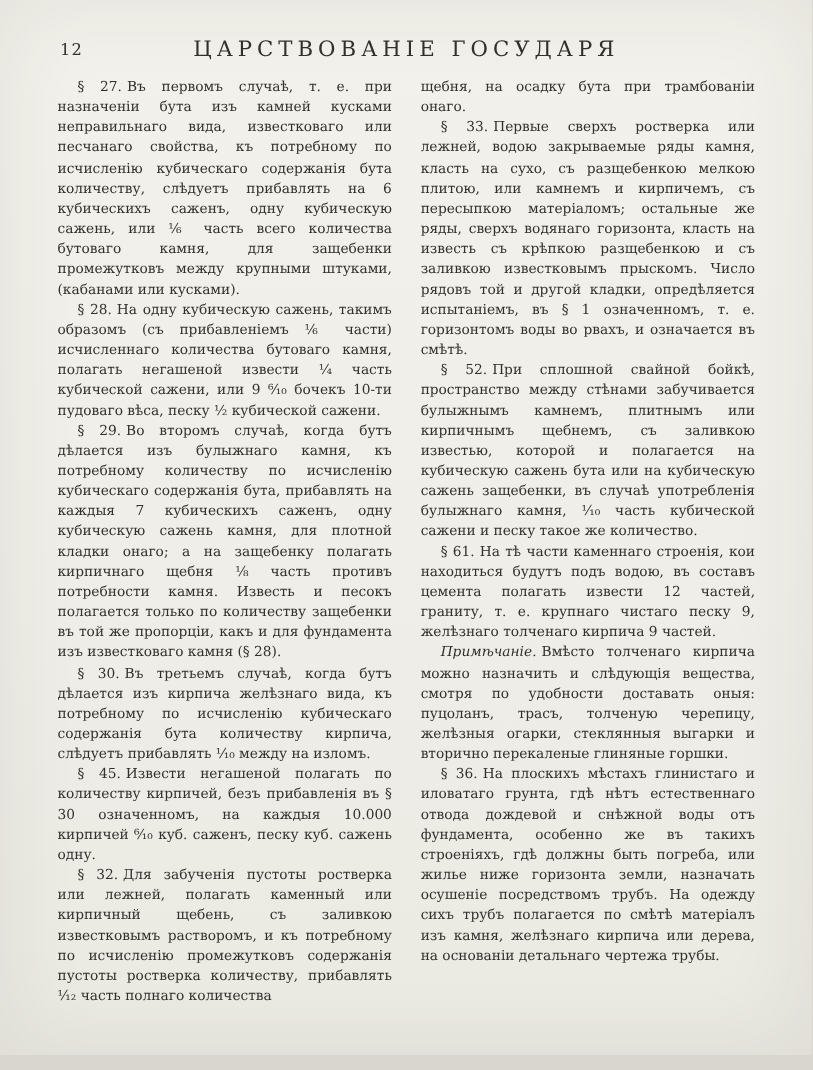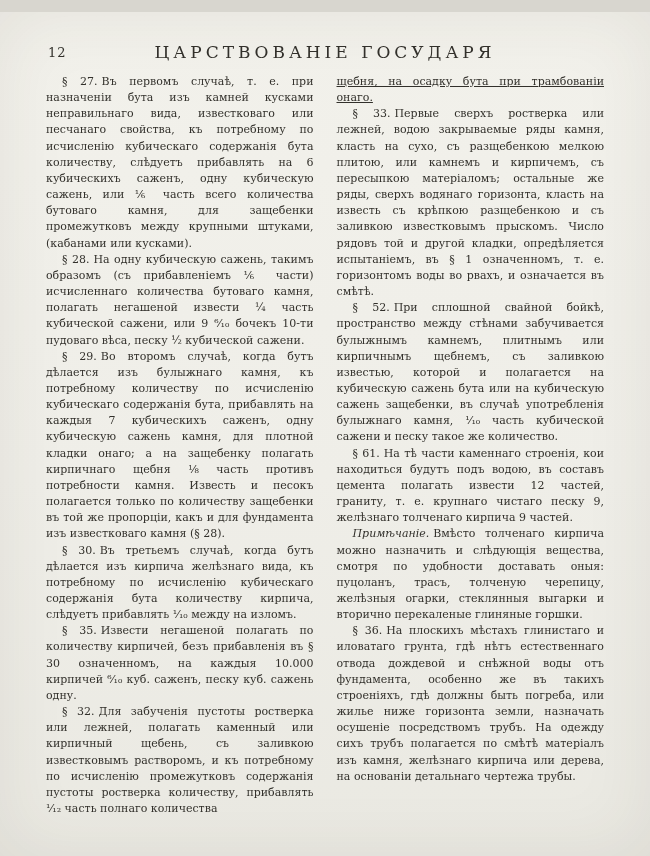--- a/index.html
+++ b/index.html
@@ -5,21 +5,21 @@
   html, body {
     margin: 0;
     padding: 0;
     background: #d8d6cf;
     font-family: "DejaVu Serif", serif;
   }
   .page {
     position: relative;
     width: 650px;
     height: 844px;
-    margin: 12px auto;
+    margin: 0 auto;
     box-sizing: border-box;
     padding: 30px 46px 24px 46px;
     background: linear-gradient(180deg, #f2f1eb 0%, #efeee8 55%, #eae9e2 100%);
     box-shadow: inset 0 0 70px rgba(60,55,40,0.08);
     color: #32302b;
     overflow: hidden;
   }
   .page-header {
     position: relative;
     text-align: center;
@@ -58,21 +58,20 @@
     width: 1px;
     background: #45433d;
     flex: 0 0 1px;
   }
   p.para {
     margin: 0;
     text-indent: 16px;
   }
   p.para.continuation {
     text-indent: 0;
-    text-decoration: underline;
   }
   .para-label { margin-right: 4px; }
   .para-label:empty { display: none; }
   .note-label { font-style: italic; }
 </style>
 </head>
 <body>
 
 <div class="page">
 
@@ -81,21 +80,21 @@
     <div class="running-title">ЦАРСТВОВАНІЕ ГОСУДАРЯ</div>
   </div>
 
   <div class="columns">
 
     <div class="column left">
       <p class="para"><span class="para-label">§ 27.</span><span>Въ первомъ случаѣ, т. е. при назначеніи бута изъ камней кусками неправильнаго вида, известковаго или песчанаго свойства, къ потребному по исчисленію кубическаго содержанія бута количеству, слѣдуетъ прибавлять на 6 кубическихъ саженъ, одну кубическую сажень, или ⅙ часть всего количества бутоваго камня, для защебенки промежутковъ между крупными штуками, (кабанами или кусками).</span></p>
       <p class="para"><span class="para-label">§ 28.</span><span>На одну кубическую сажень, такимъ образомъ (съ прибавленіемъ ⅙ части) исчисленнаго количества бутоваго камня, полагать негашеной извести ¼ часть кубической сажени, или 9 ⁶⁄₁₀ бочекъ 10-ти пудоваго вѣса, песку ½ кубической сажени.</span></p>
       <p class="para"><span class="para-label">§ 29.</span><span>Во второмъ случаѣ, когда бутъ дѣлается изъ булыжнаго камня, къ потребному количеству по исчисленію кубическаго содержанія бута, прибавлять на каждыя 7 кубическихъ саженъ, одну кубическую сажень камня, для плотной кладки онаго; а на защебенку полагать кирпичнаго щебня ⅛ часть противъ потребности камня. Известь и песокъ полагается только по количеству защебенки въ той же пропорціи, какъ и для фундамента изъ известковаго камня (§ 28).</span></p>
       <p class="para"><span class="para-label">§ 30.</span><span>Въ третьемъ случаѣ, когда бутъ дѣлается изъ кирпича желѣзнаго вида, къ потребному по исчисленію кубическаго содержанія бута количеству кирпича, слѣдуетъ прибавлять ¹⁄₁₀ между на изломъ.</span></p>
-      <p class="para"><span class="para-label">§ 35.</span><span>Извести негашеной полагать по количеству кирпичей, безъ прибавленія въ § 30 означенномъ, на каждыя 10.000 кирпичей ⁶⁄₁₀ куб. саженъ, песку куб. сажень одну.</span></p>
+      <p class="para"><span class="para-label">§ 45.</span><span>Извести негашеной полагать по количеству кирпичей, безъ прибавленія въ § 30 означенномъ, на каждыя 10.000 кирпичей ⁶⁄₁₀ куб. саженъ, песку куб. сажень одну.</span></p>
       <p class="para"><span class="para-label">§ 32.</span><span>Для забученія пустоты ростверка или лежней, полагать каменный или кирпичный щебень, съ заливкою известковымъ растворомъ, и къ потребному по исчисленію промежутковъ содержанія пустоты ростверка количеству, прибавлять ¹⁄₁₂ часть полнаго количества</span></p>
     </div>
 
     <div class="col-divider"></div>
 
     <div class="column right">
       <p class="para continuation"><span>щебня, на осадку бута при трамбованіи онаго.</span></p>
       <p class="para"><span class="para-label">§ 33.</span><span>Первые сверхъ ростверка или лежней, водою закрываемые ряды камня, класть на сухо, съ разщебенкою мелкою плитою, или камнемъ и кирпичемъ, съ пересыпкою матеріаломъ; остальные же ряды, сверхъ водянаго горизонта, класть на известь съ крѣпкою разщебенкою и съ заливкою известковымъ прыскомъ. Число рядовъ той и другой кладки, опредѣляется испытаніемъ, въ § 1 означенномъ, т. е. горизонтомъ воды во рвахъ, и означается въ смѣтѣ.</span></p>
       <p class="para"><span class="para-label">§ 52.</span><span>При сплошной свайной бойкѣ, пространство между стѣнами забучивается булыжнымъ камнемъ, плитнымъ или кирпичнымъ щебнемъ, съ заливкою известью, которой и полагается на кубическую сажень бута или на кубическую сажень защебенки, въ случаѣ употребленія булыжнаго камня, ¹⁄₁₀ часть кубической сажени и песку такое же количество.</span></p>
       <p class="para"><span class="para-label">§ 61.</span><span>На тѣ части каменнаго строенія, кои находиться будутъ подъ водою, въ составъ цемента полагать извести 12 частей, граниту, т. е. крупнаго чистаго песку 9, желѣзнаго толченаго кирпича 9 частей.</span></p>

